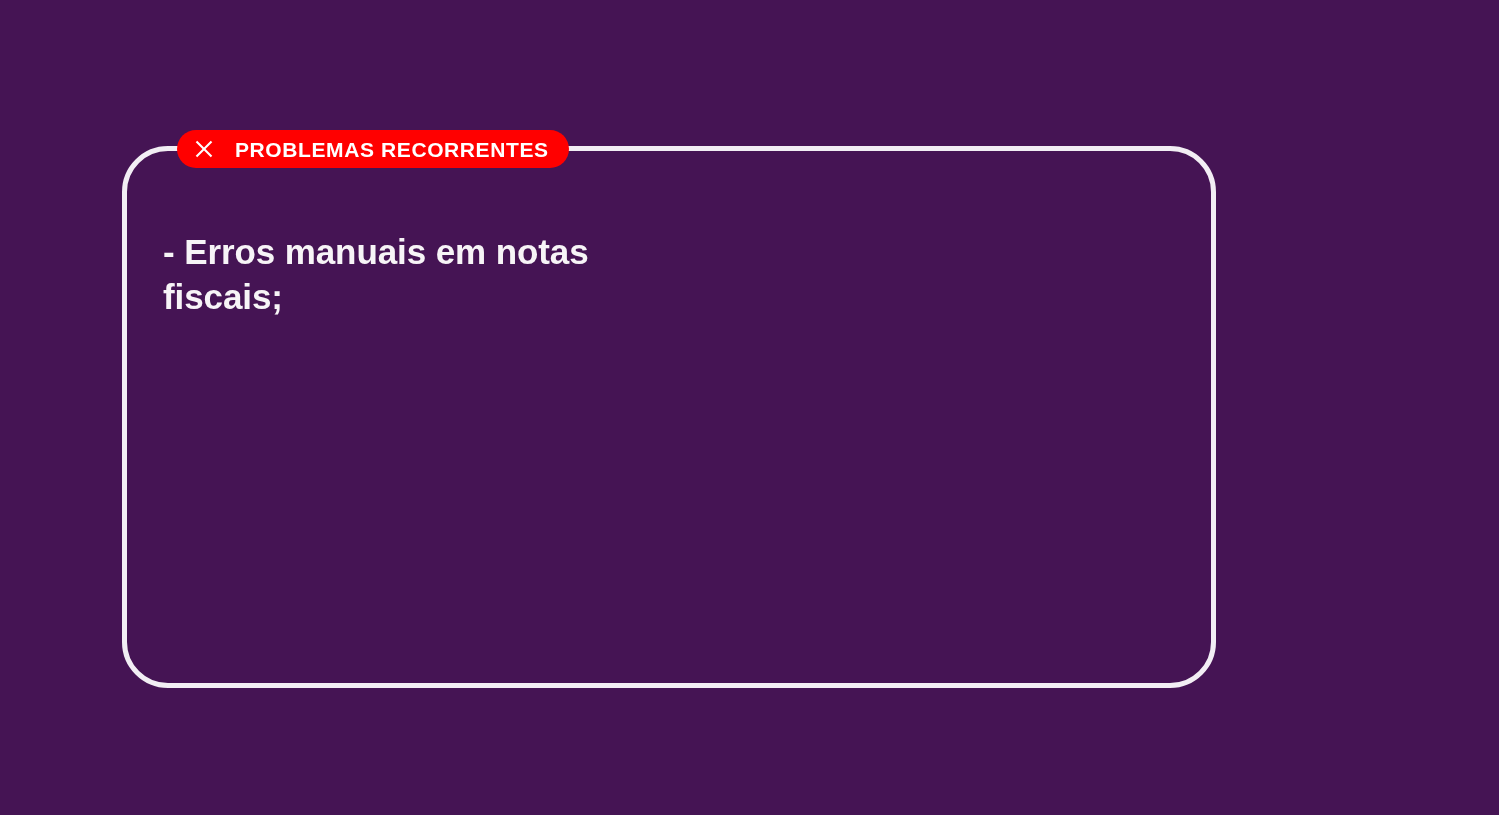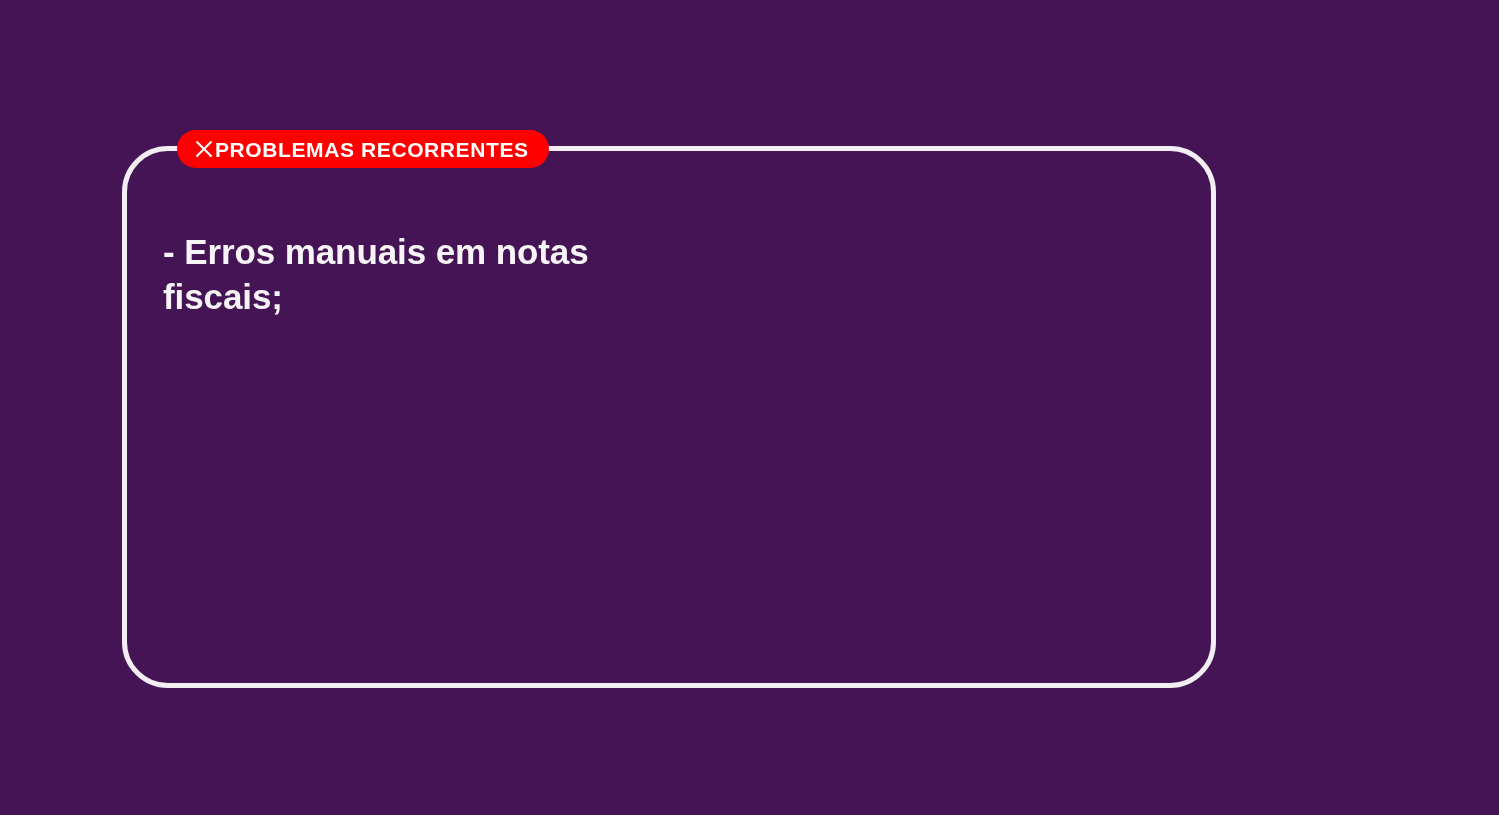--- a/index.html
+++ b/index.html
@@ -37,21 +37,21 @@
 
   
   .badge {
     position: absolute;
     left: 177px;
     top: 130px;
     height: 38px;
     padding: 0 20px 0 16px;
     display: flex;
     align-items: center;
-    gap: 0;
+    gap: 20px;
     background: #ff0000;
     border-radius: 19px;
     z-index: 5;
   }
 
   .badge-x-icon {
     width: 22px;
     height: 22px;
     flex: 0 0 auto;
     display: block;

